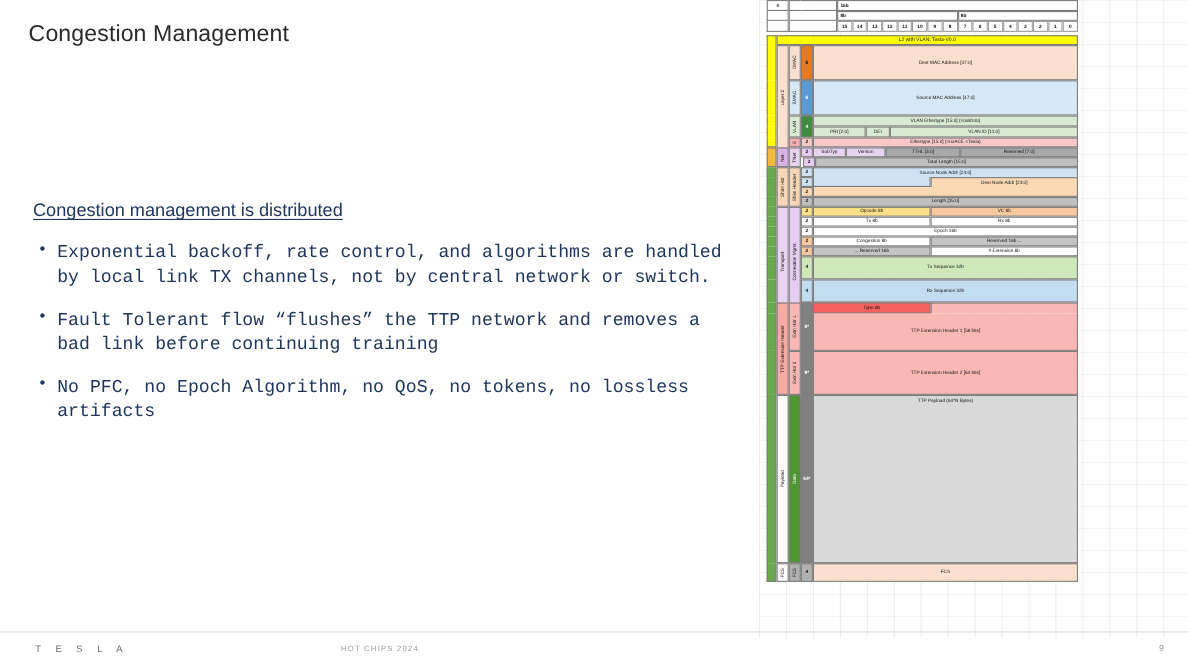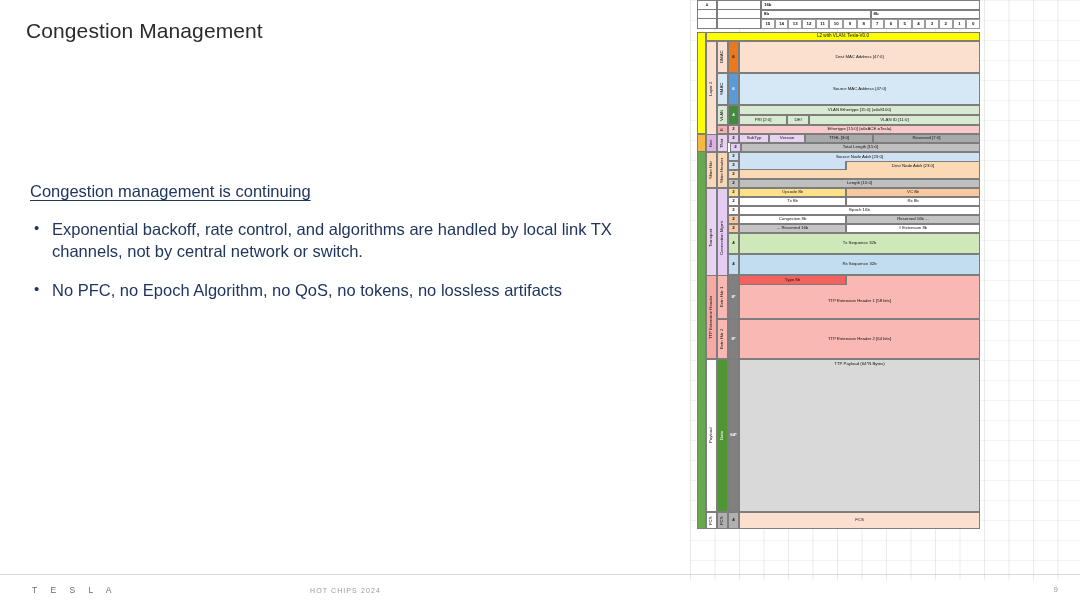--- a/index.html
+++ b/index.html
@@ -14,21 +14,21 @@
     position:absolute;left:26px;top:19px;
     font-size:21px;color:#2b2b2b;letter-spacing:.1px;font-weight:400;
   }
   .body-block{position:absolute;left:30px;top:182px;width:640px;}
   .lead{
     font-size:16.5px;color:#21365e;font-weight:400;
     text-decoration:underline;text-underline-offset:3px;
     text-decoration-thickness:1px;
     margin-bottom:18px;display:inline-block;
   }
-  ul.bullets{list-style:none;margin:0;padding:0;}
+  ul.bullets{list-style:none;margin:0;padding:0;font-family:Liberation Mono, monospace;}
   ul.bullets li{
     position:relative;padding-left:22px;margin-bottom:17px;
     font-size:16.5px;line-height:1.33;color:#21365e;
   }
   ul.bullets li::before{
     content:"\2022";position:absolute;left:4px;top:-1px;
     font-size:15px;color:#21365e;
   }
   
   .footer-rule{
@@ -108,23 +108,24 @@
   .c-fcs{background:#fbe0cf;}
   .c-fcsgray{background:#b0b0b0;}
   .sz{font-weight:bold;font-size:4.4px;}
 </style>
 </head>
 <body>
 
 <div class="slide-title">Congestion Management</div>
 
 <div class="body-block">
-  <div class="lead">Congestion management is continuing</div>
+  <div class="lead">Congestion management is distributed</div>
   <ul class="bullets">
     <li>Exponential backoff, rate control, and algorithms are handled by local link TX channels, not by central network or switch.</li>
+    <li>Fault Tolerant flow “flushes” the TTP network and removes a bad link before continuing training</li>
     <li>No PFC, no Epoch Algorithm, no QoS, no tokens, no lossless artifacts</li>
   </ul>
 </div>
 
 <div class="footer-rule"></div>
 <div class="brand">T E S L A</div>
 <div class="footer-center">HOT CHIPS 2024</div>
 <div class="page-num">9</div>
 
 <div id="gridbg"></div>

